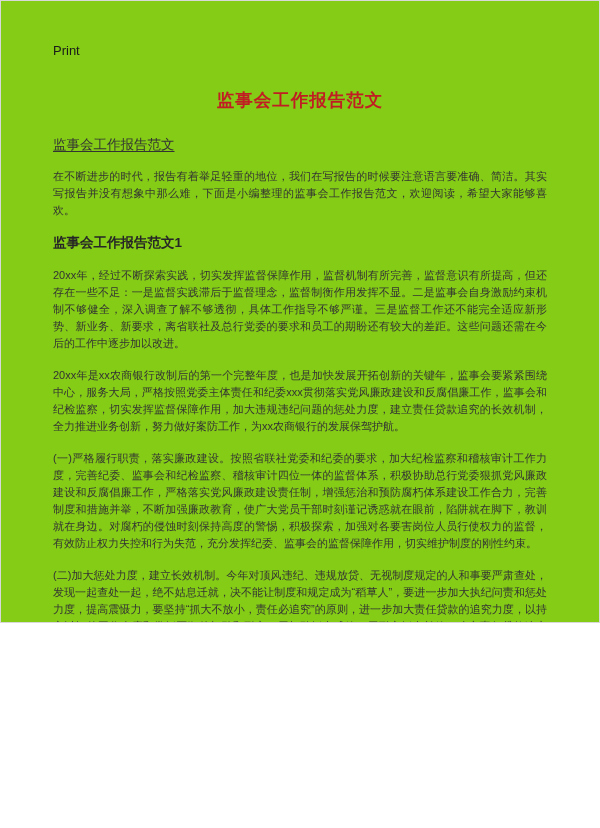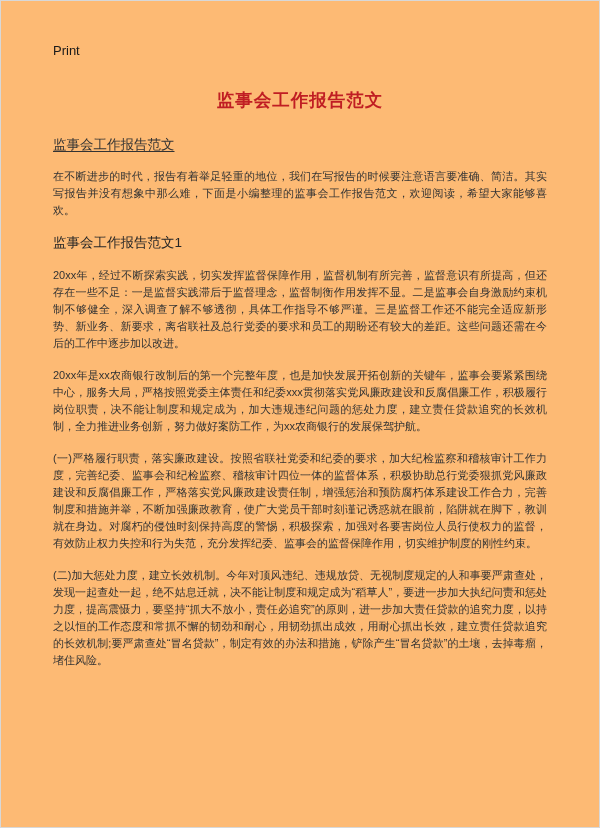--- a/index.html
+++ b/index.html
@@ -4,22 +4,22 @@
 <style>
   * { margin: 0; padding: 0; box-sizing: border-box; }
   html, body { background: #ffffff; }
   body {
     font-family: "Liberation Sans", "DejaVu Sans", sans-serif;
     display: flex;
     justify-content: center;
   }
   .page {
     width: 600px;
-    height: 828px;
-    background: #fdba74;
+    height: 623px;
+    background: #84cc16;
     border: 1px solid #d8d8d8;
     padding: 42px 52px 20px 52px;
     color: #333333;
     overflow: hidden;
   }
   .print-label {
     font-size: 13px;
     color: #1a1a1a;
     margin-bottom: 30px;
   }
@@ -40,21 +40,21 @@
   .para {
     font-size: 11px;
     line-height: 17px;
     text-align: justify;
     margin-bottom: 15px;
     color: #333333;
     word-break: break-all;
   }
   .section-heading {
     font-size: 13.5px;
-    font-weight: normal;
+    font-weight: bold;
     color: #262626;
     margin: 4px 0 15px 0;
   }
 </style>
 </head>
 <body>
 
 <div class="page">
 
   <div class="print-label">Print</div>
@@ -62,19 +62,19 @@
   <h1 class="doc-title" style="color: rgb(192, 30, 35);">监事会工作报告范文</h1>
 
   <div class="doc-subtitle">监事会工作报告范文</div>
 
   <p class="para">在不断进步的时代，报告有着举足轻重的地位，我们在写报告的时候要注意语言要准确、简洁。其实写报告并没有想象中那么难，下面是小编整理的监事会工作报告范文，欢迎阅读，希望大家能够喜欢。</p>
 
   <h2 class="section-heading">监事会工作报告范文1</h2>
 
   <p class="para">20xx年，经过不断探索实践，切实发挥监督保障作用，监督机制有所完善，监督意识有所提高，但还存在一些不足：一是监督实践滞后于监督理念，监督制衡作用发挥不显。二是监事会自身激励约束机制不够健全，深入调查了解不够透彻，具体工作指导不够严谨。三是监督工作还不能完全适应新形势、新业务、新要求，离省联社及总行党委的要求和员工的期盼还有较大的差距。这些问题还需在今后的工作中逐步加以改进。</p>
 
-  <p class="para">20xx年是xx农商银行改制后的第一个完整年度，也是加快发展开拓创新的关键年，监事会要紧紧围绕中心，服务大局，严格按照党委主体责任和纪委xxx贯彻落实党风廉政建设和反腐倡廉工作，积极履行岗位职责，决不能让制度和规定成为，加大违规违纪问题的惩处力度，建立责任贷款追究的长效机制，全力推进业务创新，努力做好案防工作，为xx农商银行的发展保驾护航。</p>
+  <p class="para">20xx年是xx农商银行改制后的第一个完整年度，也是加快发展开拓创新的关键年，监事会要紧紧围绕中心，服务大局，严格按照党委主体责任和纪委xxx贯彻落实党风廉政建设和反腐倡廉工作，监事会和纪检监察，切实发挥监督保障作用，加大违规违纪问题的惩处力度，建立责任贷款追究的长效机制，全力推进业务创新，努力做好案防工作，为xx农商银行的发展保驾护航。</p>
 
   <p class="para">(一)严格履行职责，落实廉政建设。按照省联社党委和纪委的要求，加大纪检监察和稽核审计工作力度，完善纪委、监事会和纪检监察、稽核审计四位一体的监督体系，积极协助总行党委狠抓党风廉政建设和反腐倡廉工作，严格落实党风廉政建设责任制，增强惩治和预防腐朽体系建设工作合力，完善制度和措施并举，不断加强廉政教育，使广大党员干部时刻谨记诱惑就在眼前，陷阱就在脚下，教训就在身边。对腐朽的侵蚀时刻保持高度的警惕，积极探索，加强对各要害岗位人员行使权力的监督，有效防止权力失控和行为失范，充分发挥纪委、监事会的监督保障作用，切实维护制度的刚性约束。</p>
 
   <p class="para">(二)加大惩处力度，建立长效机制。今年对顶风违纪、违规放贷、无视制度规定的人和事要严肃查处，发现一起查处一起，绝不姑息迁就，决不能让制度和规定成为“稻草人”，要进一步加大执纪问责和惩处力度，提高震慑力，要坚持“抓大不放小，责任必追究”的原则，进一步加大责任贷款的追究力度，以持之以恒的工作态度和常抓不懈的韧劲和耐心，用韧劲抓出成效，用耐心抓出长效，建立责任贷款追究的长效机制;要严肃查处“冒名贷款”，制定有效的办法和措施，铲除产生“冒名贷款”的土壤，去掉毒瘤，堵住风险。</p>
 
 </div>
 
 </body></html>

